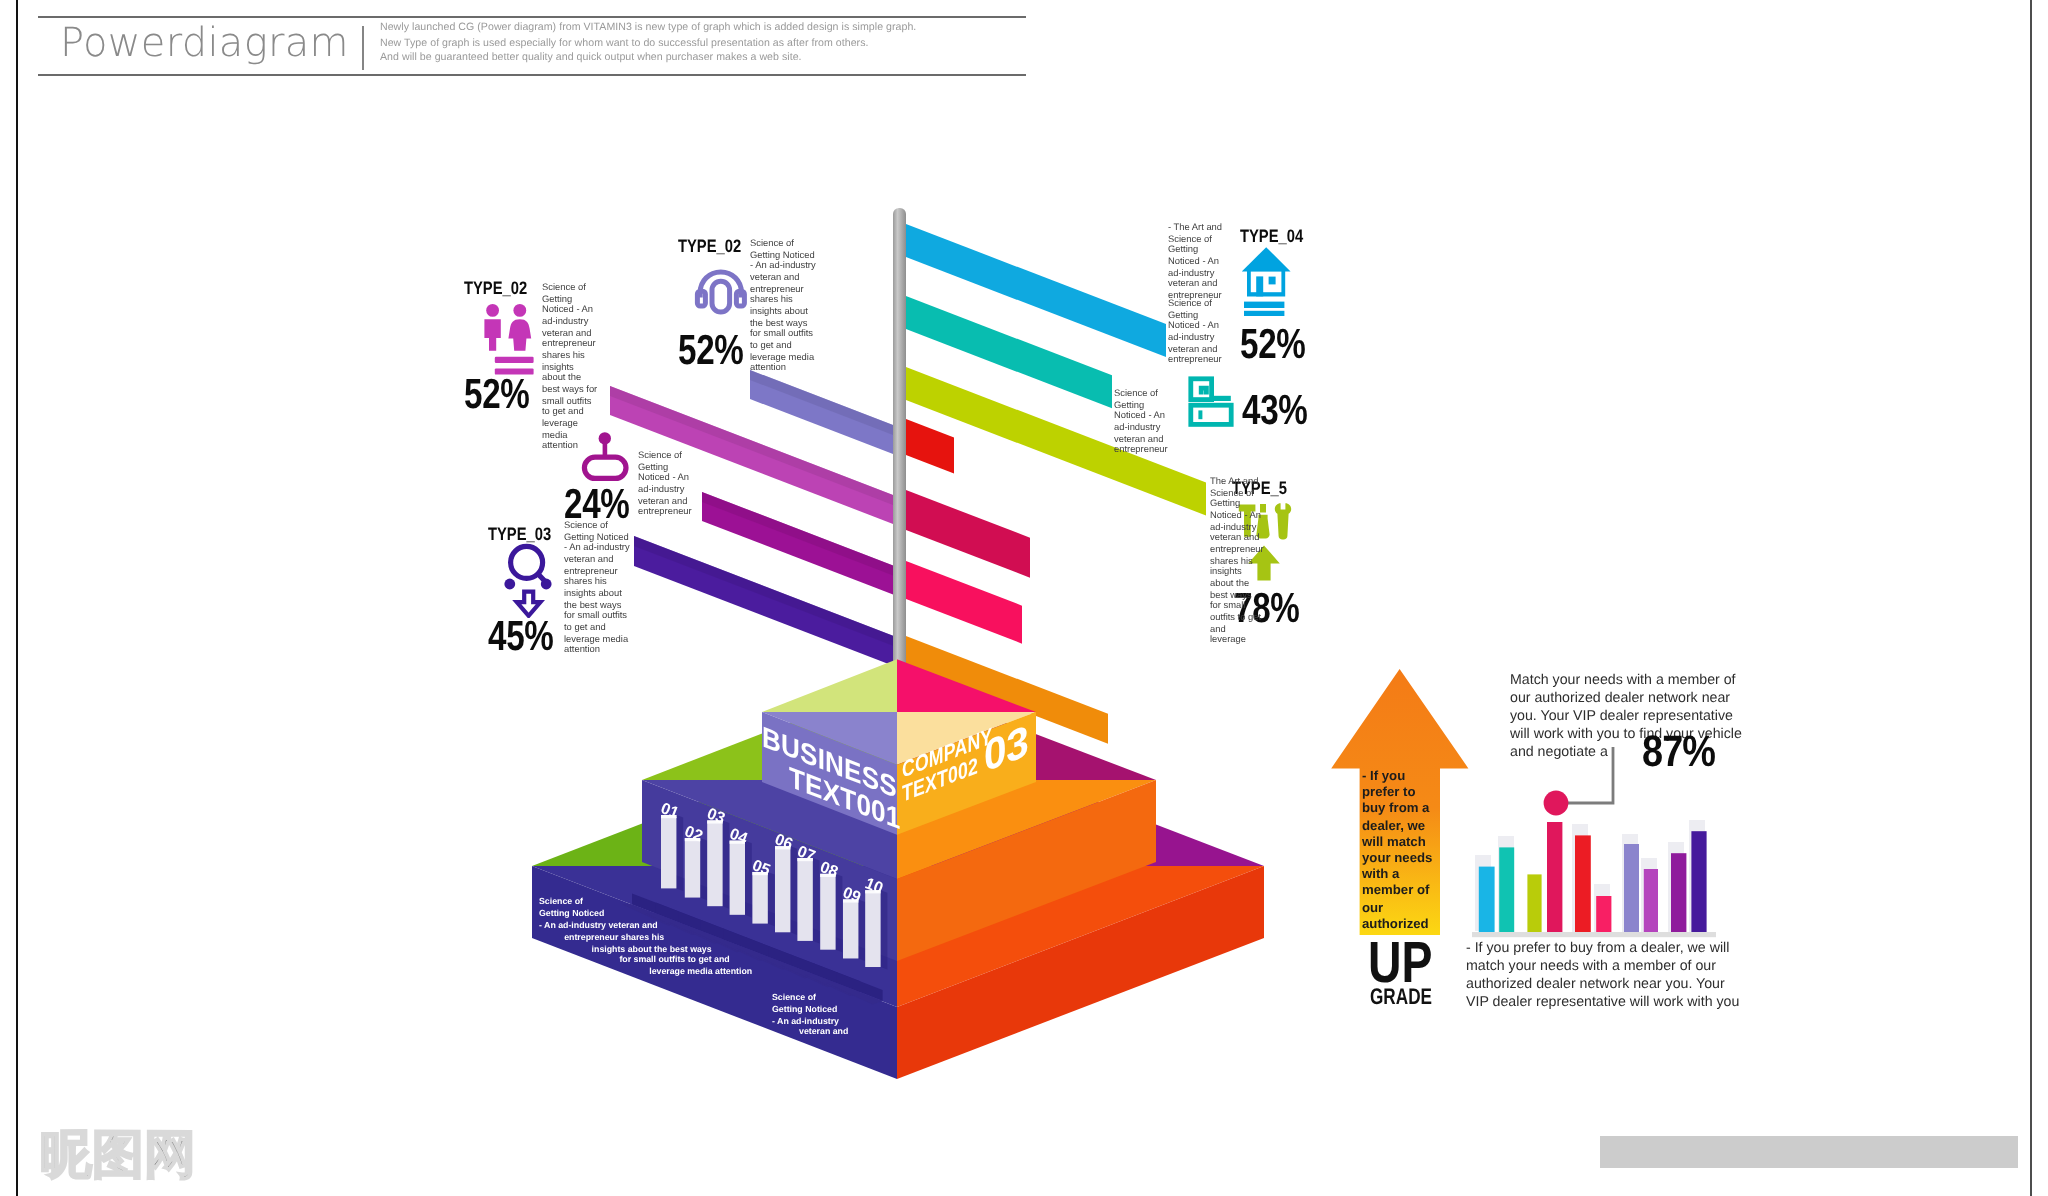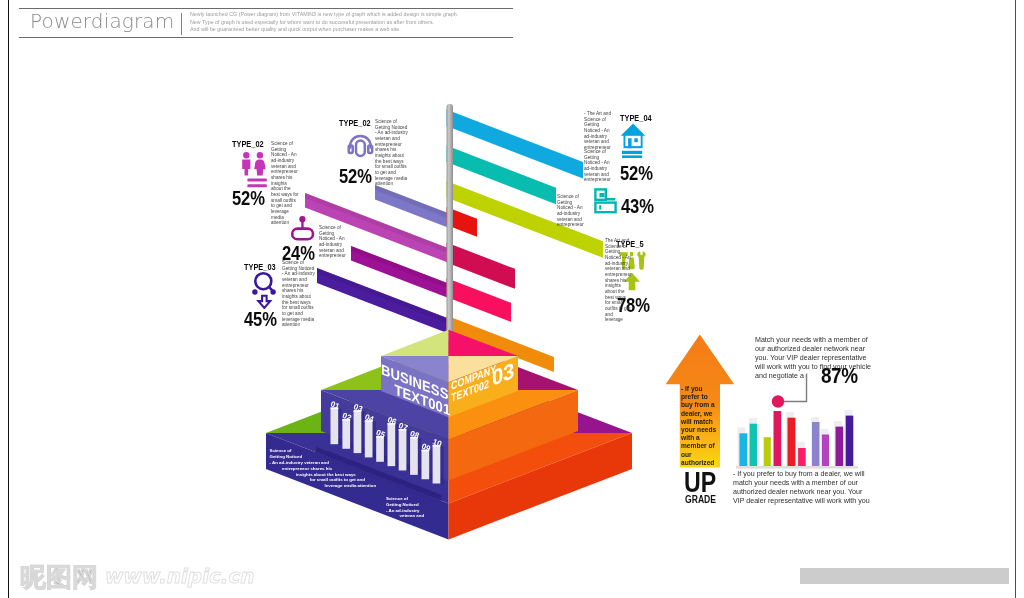--- a/index.html
+++ b/index.html
@@ -409,15 +409,14 @@
 
   
   <div class="arrow-text">- If you prefer to buy from a dealer, we will match your needs with a member of our authorized</div>
   <div class="up-word">UP</div>
   <div class="grade-word">GRADE</div>
   <div class="rp-top">Match your needs with a member of our authorized dealer network near you. Your VIP dealer representative will work with you to find your vehicle and negotiate a</div>
   <div class="rp-callout">87%</div>
   <div class="rp-bot">- If you prefer to buy from a dealer, we will match your needs with a member of our authorized dealer network near you. Your VIP dealer representative will work with you</div>
 
   <div class="wm-cn">昵图网</div>
-  <div class="wm-url">www.nipic.cn</div>
   <div class="idbox"></div>
 </div>
 
 </body></html>

